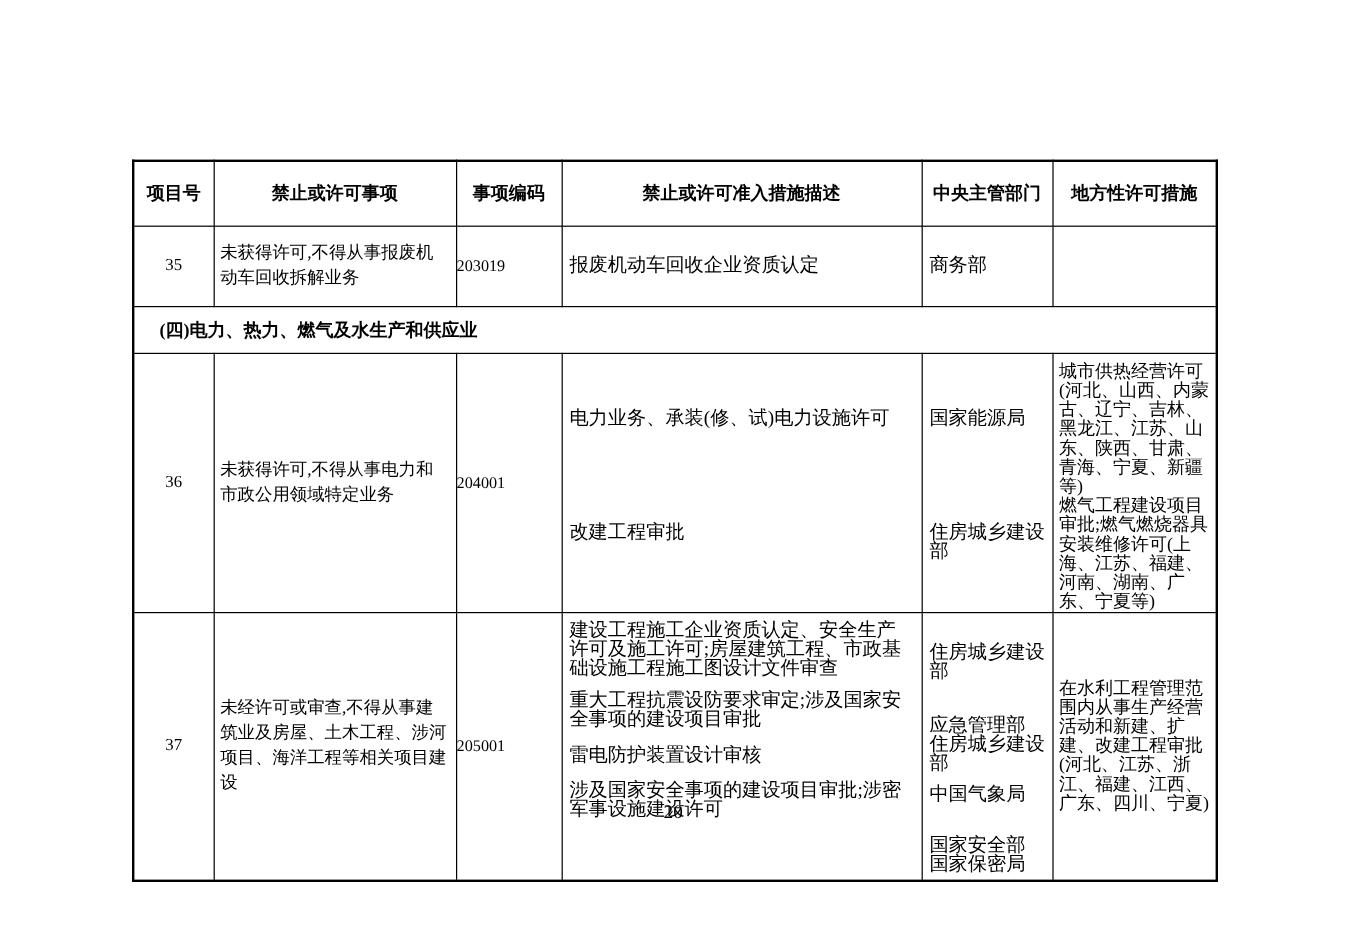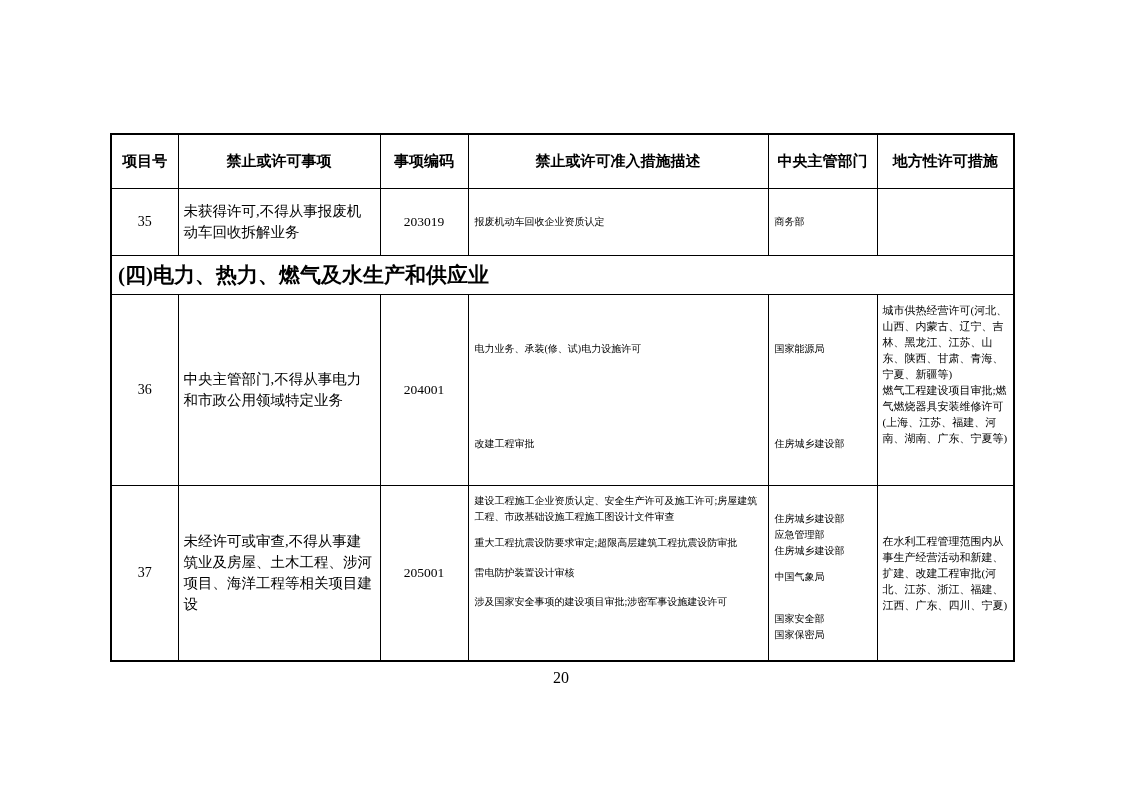--- a/index.html
+++ b/index.html
@@ -27,55 +27,55 @@
     padding: 17px 2px;
   }
   tr.header-row   { height: 42px; }
   tr.row-35       { height: 43px; }
   tr.section-row4 { height: 39px; }
   tr.row-36       { height: 191px; }
   tr.section-row5 { height: 39px; }
   tr.row-37       { height: 175px; }
 
   td.cell-id   { text-align: center; vertical-align: middle; font-size: 14px; }
-  td.cell-code { text-align: center; vertical-align: middle; font-size: 13.5px; }
+  td.cell-code { text-align: left; vertical-align: middle; font-size: 13.5px; }
   td.cell-item {
     font-size: 14.5px; line-height: 21px;
     padding: 12px 5px; vertical-align: middle;
     line-break: strict;
   }
   td.cell-desc, td.cell-dept {
-    font-size: 10px; line-height: 16px;
+    font-size: 16px; line-height: 16px;
     padding: 4px 6px; vertical-align: middle;
     line-break: strict;
   }
   td.cell-local {
-    font-size: 11px; line-height: 16px;
+    font-size: 15px; line-height: 16px;
     padding: 0 5px; vertical-align: middle;
     line-break: strict;
   }
   td.v-top { vertical-align: top; padding-top: 0; }
   td.section-cell {
-    font-size: 21px; font-weight: bold;
+    font-size: 15px; font-weight: bold;
     text-align: left; vertical-align: middle;
-    padding-left: 6px;
+    padding-left: 21px;
     margin-left: 36px;
   }
   
   .r36-p1 { margin-top: 46px; }
   .r36-p2 { margin-top: 79px; }
   .r36-local-p1 { margin-top: 7px; }
   
   .r37-m1 { margin-top: 7px; }
   .r37-m2 { margin-top: 10px; }
   .r37-m3 { margin-top: 14px; }
   .r37-m4 { margin-top: 13px; }
   
   .r37-d1 { margin-top: 25px; }
-  .r37-d2 { }
+  .r37-d2 { margin-top: 29px; }
   .r37-d3 { margin-top: 10px; }
   .r37-d4 { margin-top: 26px; }
 
   .page-number {
     position: absolute; top: 669px; left: 0;
     width: 1122px; text-align: center;
     font-size: 16px;
   }
 </style>
 </head>
@@ -109,21 +109,21 @@
       <td class="cell-dept">商务部</td>
       <td class="cell-local"></td>
     </tr>
 
     <tr class="section-row4">
       <td class="section-cell" colspan="6">(四)电力、热力、燃气及水生产和供应业</td>
     </tr>
 
     <tr class="row-36">
       <td class="cell-id">36</td>
-      <td class="cell-item">中央主管部门,不得从事电力和市政公用领域特定业务</td>
+      <td class="cell-item">未获得许可,不得从事电力和市政公用领域特定业务</td>
       <td class="cell-code">204001</td>
       <td class="cell-desc v-top">
         <div class="r36-p1">电力业务、承装(修、试)电力设施许可</div>
         <div class="r36-p2">改建工程审批</div>
       </td>
       <td class="cell-dept v-top">
         <div class="r36-p1">国家能源局</div>
         <div class="r36-p2">住房城乡建设部</div>
       </td>
       <td class="cell-local v-top">
@@ -132,21 +132,21 @@
       </td>
     </tr>
 
 
     <tr class="row-37">
       <td class="cell-id">37</td>
       <td class="cell-item">未经许可或审查,不得从事建筑业及房屋、土木工程、涉河项目、海洋工程等相关项目建设</td>
       <td class="cell-code">205001</td>
       <td class="cell-desc v-top">
         <div class="r37-m1">建设工程施工企业资质认定、安全生产许可及施工许可;房屋建筑工程、市政基础设施工程施工图设计文件审查</div>
-        <div class="r37-m2">重大工程抗震设防要求审定;超限高层建筑工程抗震设防审批</div>
+        <div class="r37-m2">重大工程抗震设防要求审定;涉及国家安全事项的建设项目审批</div>
         <div class="r37-m3">雷电防护装置设计审核</div>
         <div class="r37-m4">涉及国家安全事项的建设项目审批;涉密军事设施建设许可</div>
       </td>
       <td class="cell-dept v-top">
         <div class="r37-d1">住房城乡建设部</div>
         <div class="r37-d2">
           <div>应急管理部</div>
           <div>住房城乡建设部</div>
         </div>
         <div class="r37-d3">中国气象局</div>

